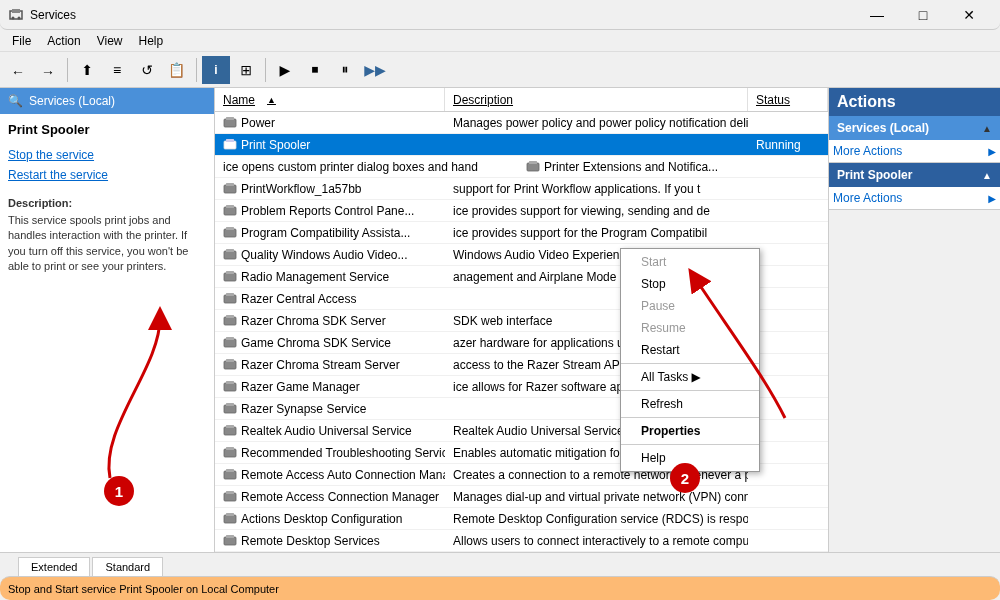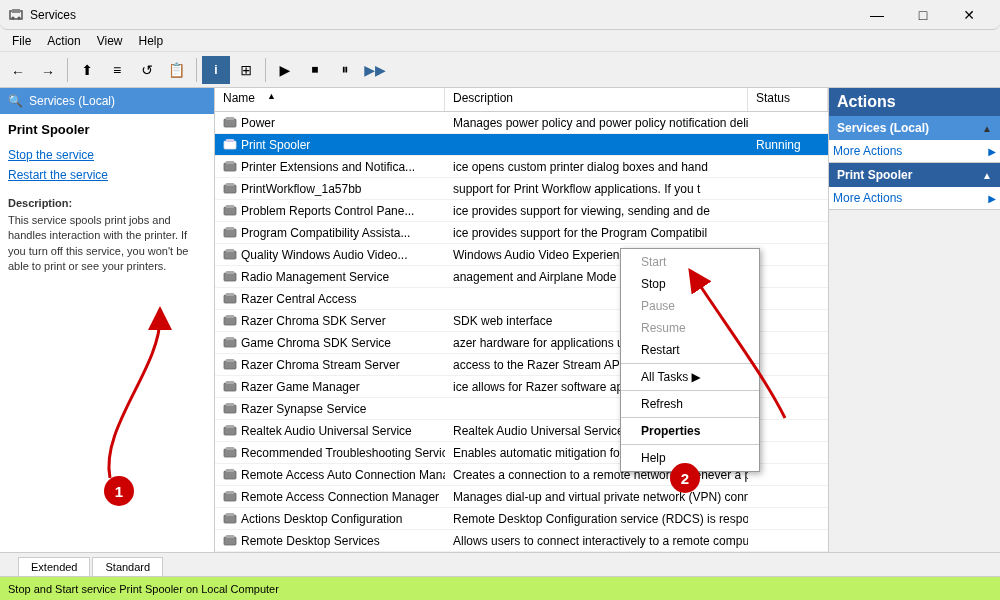--- a/index.html
+++ b/index.html
@@ -33,21 +33,21 @@
     .service-name-title { font-weight: bold; font-size: 13px; margin-bottom: 8px; }
     .left-links { margin-bottom: 12px; }
     .left-link { color: #0066cc; text-decoration: underline; cursor: pointer; display: block; line-height: 20px; font-size: 12px; }
     .description-section { font-size: 11px; color: #333; }
     .description-label { font-weight: bold; margin-bottom: 4px; }
     .description-text { line-height: 1.4; overflow: hidden; max-height: 120px; }
 
     
     .services-table-area { flex: 1; background: white; display: flex; flex-direction: column; overflow: hidden; position: relative; }
     .table-header { display: flex; background: white; border-bottom: 1px solid #ccc; padding: 0; min-height: 24px; }
-    .col-header { padding: 3px 8px; font-size: 12px; cursor: pointer; border-right: 1px solid #e0e0e0; display: flex; align-items: flex-start; gap: 12px; white-space: nowrap; }
+    .col-header { padding: 3px 8px; font-size: 12px; cursor: pointer; border-right: 1px solid #e0e0e0; display: flex; align-items: center; gap: 12px; white-space: nowrap; text-decoration: underline; }
     .col-name { width: 230px; }
     .col-desc { flex: 1; }
     .col-status { width: 80px; }
     .sort-arrow { font-size: 9px; }
     
     .table-body { flex: 1; overflow-y: auto; overflow-x: hidden; }
     .table-row { display: flex; border-bottom: 1px solid #f0f0f0; min-height: 22px; align-items: center; cursor: pointer; }
     .table-row.selected { background: #0078d4; color: white; }
     .row-cell { padding: 2px 8px; font-size: 12px; overflow: hidden; text-overflow: ellipsis; white-space: nowrap; display: flex; align-items: center; gap: 4px; }
     .service-icon { width: 14px; height: 14px; display: inline-flex; align-items: center; justify-content: center; flex-shrink: 0; }
@@ -62,21 +62,21 @@
 
     
     .right-panel { width: 172px; background: #f0f0f0; border-left: 1px solid #ccc; }
     .right-section-header { background: #4a90d9; padding: 5px 8px; font-size: 12px; font-weight: bold; color: white; display: flex; justify-content: space-between; align-items: center; cursor: pointer; }
     .right-section-header.dark { background: #2c5f9e; }
     .right-item { padding: 4px 4px; font-size: 12px; color: #0066cc; cursor: pointer; display: flex; justify-content: space-between; align-items: center; }
     .right-chevron { font-size: 10px; color: #333; }
     .right-section-content { background: white; border-bottom: 1px solid #ccc; }
 
     
-    .status-bar { height: 24px; background: #bef264; border-top: 1px solid #ccc; display: flex; align-items: center; padding: 0 8px; font-size: 11px; }
+    .status-bar { height: 24px; background: #fdba74; border-top: 1px solid #ccc; display: flex; align-items: center; padding: 0 8px; font-size: 11px; border-radius: 10px; }
     
     
     .tabs-bar { height: 24px; background: #f0f0f0; border-top: 1px solid #ccc; display: flex; align-items: flex-end; padding: 0 18px; }
     .tab { padding: 3px 12px; background: white; border: 1px solid #ccc; border-bottom: none; font-size: 11px; cursor: pointer; margin-right: 2px; }
     .tab.active { background: white; font-weight: normal; }
     .tab-bar-content { flex: 1; }
   </style>
 </head>
 <body>
 
@@ -189,30 +189,30 @@
                 <rect x="1" y="3" width="12" height="8" rx="1" fill="white" stroke="#ddd" stroke-width="0.8"></rect>
                 <rect x="3" y="1" width="8" height="3" rx="0.5" fill="#cce"></rect>
               </svg>
             </span>
       <span>Print Spooler</span>
     </div>
     <div class="row-cell col-desc" style="flex:1;"></div>
     <div class="row-cell col-status" style="width:80px;">Running</div>
   </div>
         <div class="table-row">
+    <div class="row-cell col-desc" style="flex:1;">ice opens custom printer dialog boxes and hand</div>
     <div class="row-cell col-name">
       <span class="service-icon">
               <svg viewBox="0 0 14 14" fill="none" xmlns="http://www.w3.org/2000/svg" style="width:14px;height:14px;">
                 <rect x="1" y="3" width="12" height="8" rx="1" fill="#888" stroke="#666" stroke-width="0.8"></rect>
                 <rect x="3" y="1" width="8" height="3" rx="0.5" fill="#aaa"></rect>
               </svg>
             </span>
       <span>Printer Extensions and Notifica...</span>
     </div>
-    <div class="row-cell col-desc" style="flex:1;">ice opens custom printer dialog boxes and hand</div>
     <div class="row-cell col-status" style="width:80px;"></div>
   </div>
         <div class="table-row">
     <div class="row-cell col-name">
       <span class="service-icon">
               <svg viewBox="0 0 14 14" fill="none" xmlns="http://www.w3.org/2000/svg" style="width:14px;height:14px;">
                 <rect x="1" y="3" width="12" height="8" rx="1" fill="#888" stroke="#666" stroke-width="0.8"></rect>
                 <rect x="3" y="1" width="8" height="3" rx="0.5" fill="#aaa"></rect>
               </svg>
             </span>

